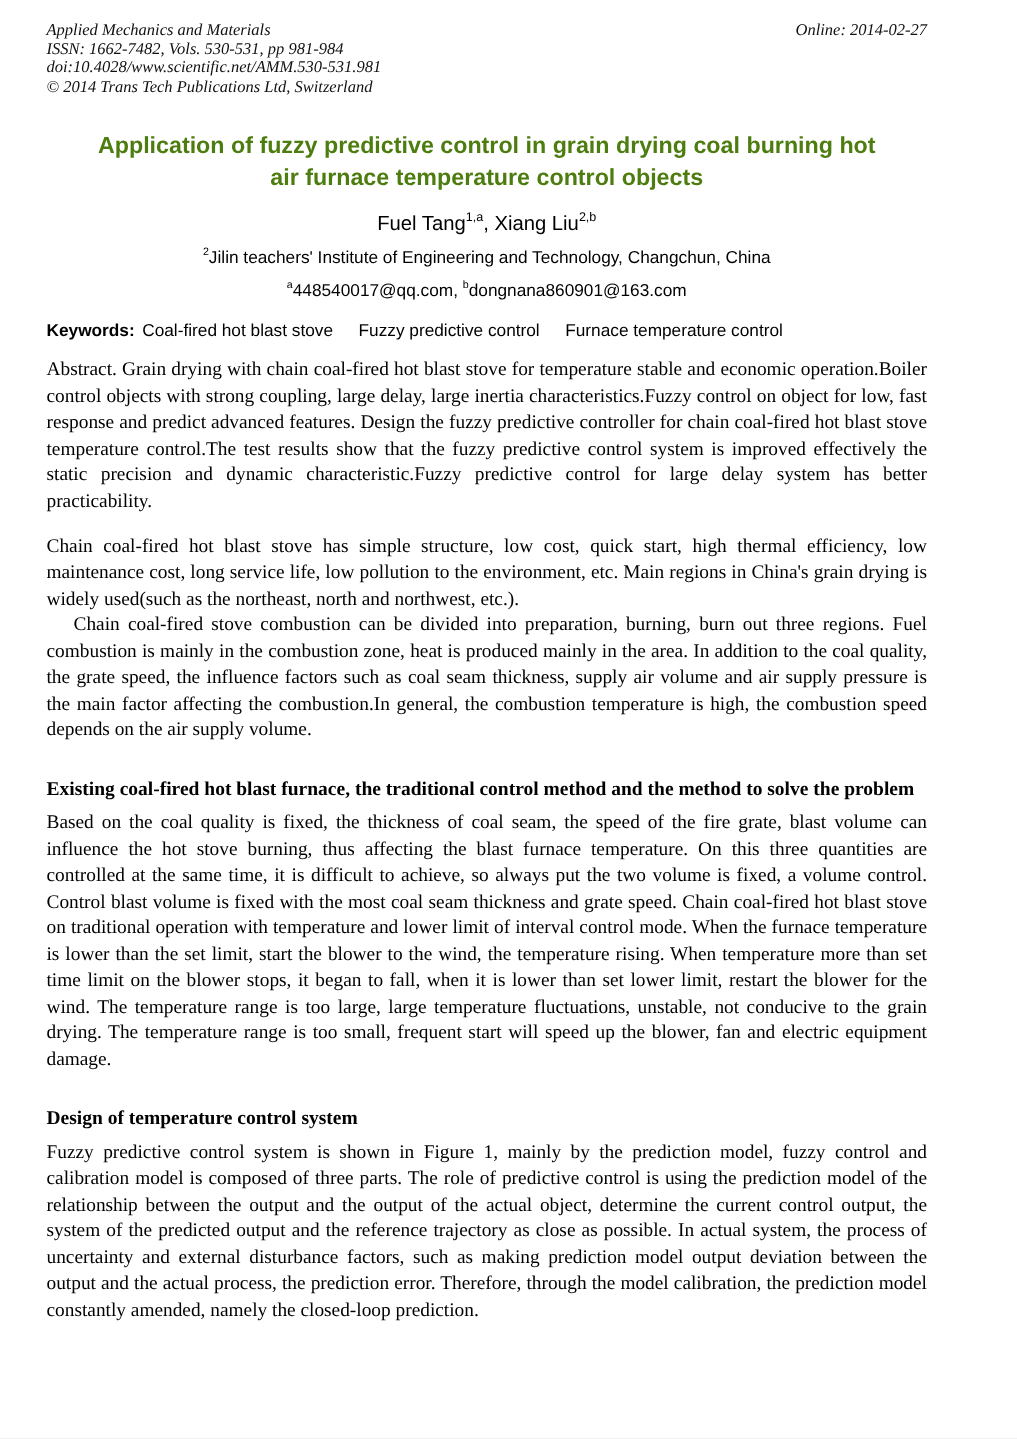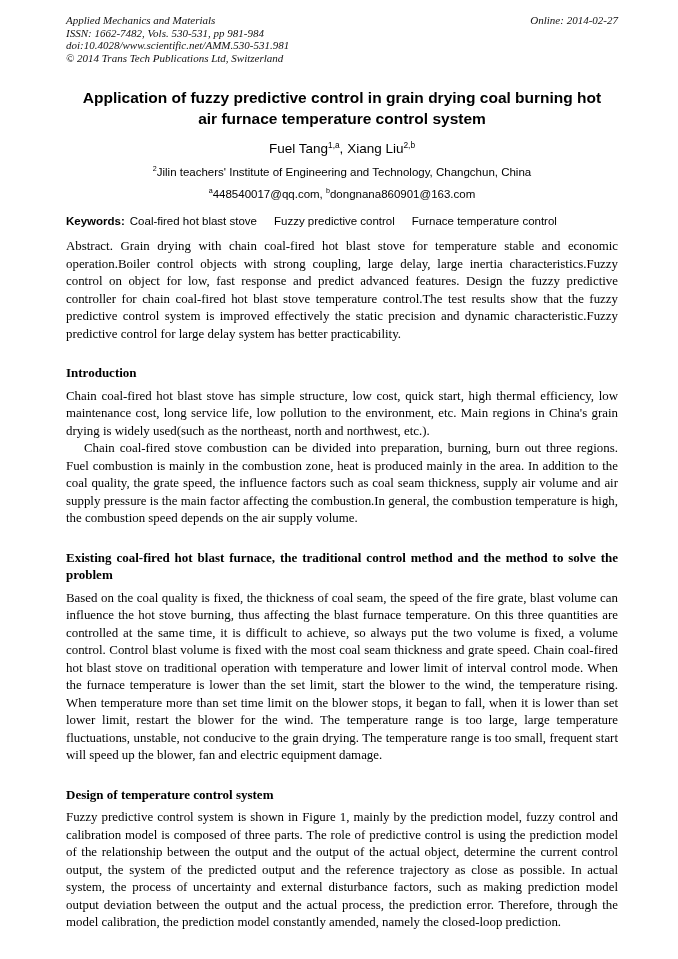--- a/index.html
+++ b/index.html
@@ -3,40 +3,40 @@
 <meta charset="utf-8">
 <style>
   html, body { margin: 0; padding: 0; background: #e8e8e8; }
   .page {
     position: relative;
     width: 678px;
     height: 959px;
     margin: 0 auto;
     background: #ffffff;
     box-sizing: border-box;
-    padding: 14px 60px 0 66px;
+    padding: 14px 60px 0 31px;
     overflow: hidden;
     color: #000;
   }
   
   .hdr {
     display: flex;
     justify-content: space-between;
     align-items: flex-start;
     font: italic 11px/12.5px "Liberation Serif", "DejaVu Serif", serif;
     color: #111;
   }
   .hdr-left div { white-space: nowrap; }
   .hdr-right { white-space: nowrap; }
   
   h1.title {
     margin: 23px 0 0 0;
     text-align: center;
     font: bold 15.5px/21px "Liberation Sans", "DejaVu Sans", sans-serif;
-    color: #000000;
+    color: #4d7c0f;
   }
   
   .authors {
     margin-top: 12px;
     text-align: center;
     font: 13.5px/16px "Liberation Sans", "DejaVu Sans", sans-serif;
   }
   .authors sup, .affil sup, .emails sup { font-size: 62%; line-height: 0; }
   
   .affil, .emails {
@@ -79,36 +79,35 @@
   <div class="hdr">
     <div class="hdr-left">
       <div>Applied Mechanics and Materials</div>
       <div>ISSN: 1662-7482, Vols. 530-531, pp 981-984</div>
       <div>doi:10.4028/www.scientific.net/AMM.530-531.981</div>
       <div>© 2014 Trans Tech Publications Ltd, Switzerland</div>
     </div>
     <div class="hdr-right">Online: 2014-02-27</div>
   </div>
 
-  <h1 class="title"><span>Application of fuzzy predictive control in grain drying coal burning hot</span><br><span>air furnace temperature control system</span></h1>
+  <h1 class="title"><span>Application of fuzzy predictive control in grain drying coal burning hot</span><br><span>air furnace temperature control objects</span></h1>
 
   <div class="authors"><span>Fuel Tang</span><sup>1,a</sup><span>, </span><span>Xiang Liu</span><sup>2,b</sup></div>
 
 
   <div class="affil"><sup>2</sup><span>Jilin teachers' Institute of Engineering and Technology, Changchun, China</span></div>
 
   <div class="emails"><sup>a</sup><span>448540017@qq.com</span><span>, </span><sup>b</sup><span>dongnana860901@163.com</span></div>
 
   <div class="keywords">
     <span class="kw-label">Keywords:</span><span class="kw">Coal-fired hot blast stove</span><span class="kw">Fuzzy predictive control</span><span class="kw">Furnace temperature control</span>
   </div>
 
   <p class="abstract"><span class="abs-label">Abstract.</span> <span>Grain drying with chain coal-fired hot blast stove for temperature stable and economic operation.Boiler control objects with strong coupling, large delay, large inertia characteristics.Fuzzy control on object for low, fast response and predict advanced features. Design the fuzzy predictive controller for chain coal-fired hot blast stove temperature control.The test results show that the fuzzy predictive control system is improved effectively the static precision and dynamic characteristic.Fuzzy predictive control for large delay system has better practicability.</span></p>
 
-  <h2 class="sec-heading">Introduction</h2>
   <p class="body-par">Chain coal-fired hot blast stove has simple structure, low cost, quick start, high thermal efficiency, low maintenance cost, long service life, low pollution to the environment, etc. Main regions in China's grain drying  is widely used(such as the northeast, north and northwest, etc.).</p>
   <p class="body-par indent">Chain coal-fired stove combustion can be divided into preparation, burning, burn out three regions. Fuel combustion is mainly in the combustion zone, heat is produced mainly in the area. In addition to the coal quality, the grate speed, the influence factors such as coal seam thickness, supply air volume and air supply pressure is the main factor affecting the combustion.In general, the combustion temperature is high, the combustion speed depends on the air supply volume.</p>
 
   <h2 class="sec-heading">Existing coal-fired hot blast furnace, the traditional control method and the method to solve the problem</h2>
   <p class="body-par">Based on the coal quality is fixed, the thickness of coal seam, the speed of the fire grate, blast volume can influence the hot stove burning, thus affecting the blast furnace temperature. On this three quantities are controlled at the same time, it is difficult to achieve, so always put the two volume is fixed, a volume control. Control blast volume is fixed with the most coal seam thickness and grate speed. Chain coal-fired hot blast stove on traditional operation with temperature and lower limit of interval control mode. When the furnace temperature is lower than the set limit, start the blower to the wind, the temperature rising. When temperature more than set time limit on the blower stops, it began to fall, when it is lower than set lower limit, restart the blower for the wind. The temperature range is too large, large temperature fluctuations, unstable, not conducive to the grain drying. The temperature range is too small, frequent start will speed up the blower, fan and electric equipment damage.</p>
 
   <h2 class="sec-heading">Design of temperature control system</h2>
   <p class="body-par">Fuzzy predictive control system is shown in Figure 1, mainly by the prediction model, fuzzy control and calibration model is composed of three parts. The role of predictive control is using the prediction model of the relationship between the output and the output of the actual object, determine the current control output, the system of the predicted output and the reference trajectory as close as possible. In actual system, the process of uncertainty and external disturbance factors, such as making prediction model output deviation between the output and the actual process, the prediction error. Therefore, through the model calibration, the prediction model constantly amended, namely the closed-loop prediction.</p>
 
 </div>

